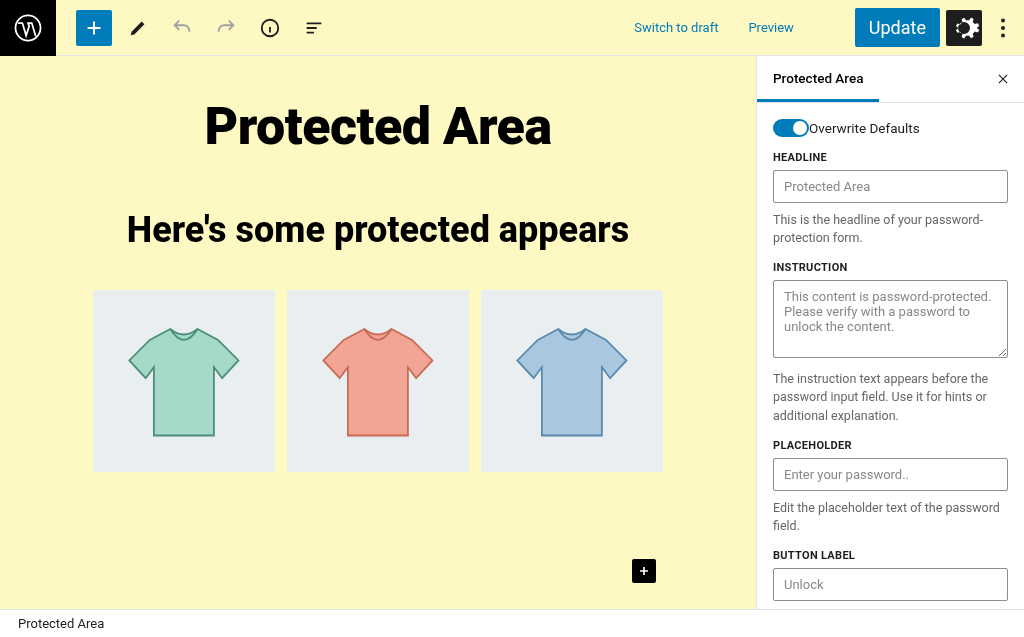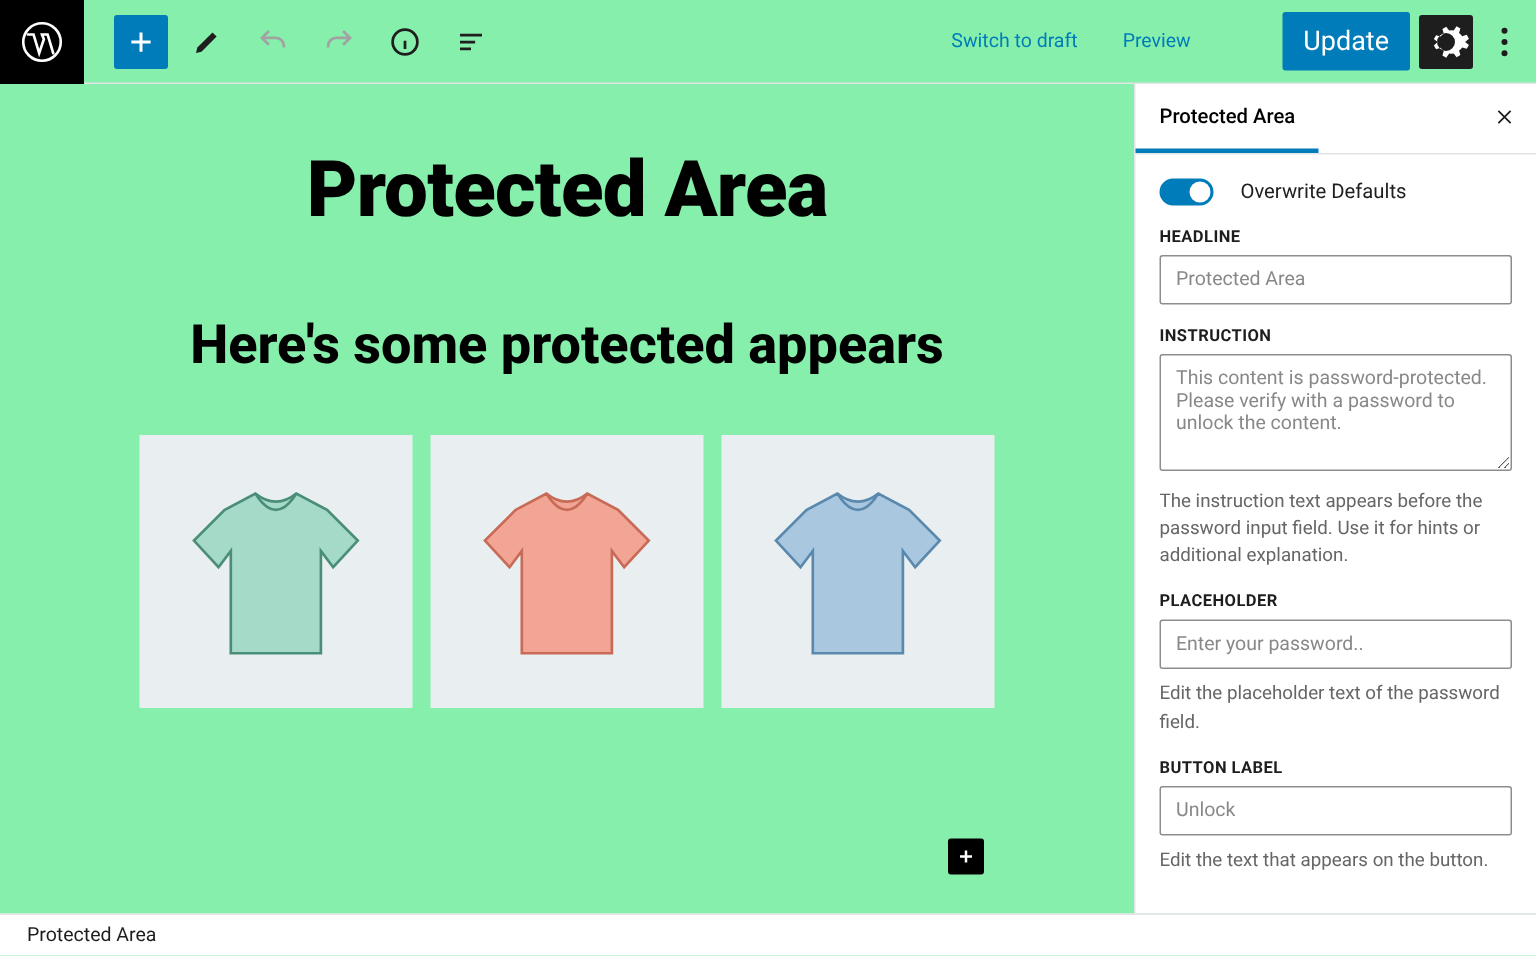--- a/index.html
+++ b/index.html
@@ -1,17 +1,17 @@
 <!DOCTYPE html>
 <html><head>
 <meta charset="utf-8">
 <style>
   * { box-sizing: border-box; margin: 0; padding: 0; }
   html, body { height: 100%; font-family: -apple-system, BlinkMacSystemFont, "Segoe UI", Roboto, sans-serif; overflow: hidden; }
-  .viewport { width: 1024px; height: 637px; position: relative; display: flex; flex-direction: column; background:#86efac; }
+  .viewport { width: 1024px; height: 637px; position: relative; display: flex; flex-direction: column; background:#fef9c3; }
 
   
   .topbar { height: 56px; display: flex; align-items: center; justify-content: space-between; border-bottom: 1px solid #e2e4e7; }
   .tb-left { display: flex; align-items: center; height: 100%; }
   .wp-logo { width: 56px; height: 56px; background:#000; display:flex; align-items:center; justify-content:center; color:#fff; }
   .wp-logo svg { width: 30px; height:30px; }
   .tb-btn { width: 36px; height: 36px; margin-left: 8px; display:flex; align-items:center; justify-content:center; border-radius:2px; cursor:pointer; color:#1e1e1e; }
   .tb-btn.add { background:#007cba; color:#fff; margin-left:20px; }
   .tb-btn svg { width:22px; height:22px; }
   .tb-btn.disabled { color:#a2a2a2; cursor:default; }
@@ -37,21 +37,21 @@
 
   
   .sidebar { width:268px; border-left:1px solid #e2e4e7; display:flex; flex-direction:column; background:#fff; }
   .sidebar-tabs { display:flex; align-items:center; border-bottom:1px solid #e2e4e7; position:relative; height:47px; }
   .sidebar-tab { padding: 0 16px; height:100%; display:flex; align-items:center; font-size:13.5px; color:#1e1e1e; cursor:pointer; }
   .sidebar-tab.active { border-bottom:3px solid #007cba; color:#000; font-weight:500; }
   .sidebar-close { margin-left:auto; padding: 0 14px; cursor:pointer; font-size:18px; color:#1e1e1e; }
   .sidebar-body { flex:1; overflow:auto; padding: 16px 16px 8px 16px; }
   .sb-scroll { overflow-y:auto; }
 
-  .toggle-row { display:flex; align-items:center; gap:18px; margin-bottom:14px; }
+  .toggle-row { display:flex; align-items:center; gap:0; margin-bottom:14px; }
   .toggle { width:36px; height:18px; background:#007cba; border-radius:9px; position:relative; cursor:pointer; }
   .toggle-knob { width:14px; height:14px; background:#fff; border-radius:50%; position:absolute; top:2px; right:2px; }
   .toggle-label { font-size:13.5px; color:#1e1e1e; }
 
   .field-group { margin-bottom:14px; }
   .field-label { font-size:11px; font-weight:700; letter-spacing:0.3px; color:#1e1e1e; margin-bottom:6px; text-transform:uppercase; }
   .field-input { width:100%; padding:8px 10px; border:1px solid #8d8d8d; border-radius:2px; font-size:13px; color:#555; background:#fff; font-family:inherit; }
   .field-input::placeholder { color:#888; }
   textarea.field-input { height:78px; resize:vertical; }
   .field-help { font-size:12.5px; color:#666; margin-top:8px; line-height:1.45; }
@@ -169,20 +169,21 @@
         <div class="toggle-row">
           <div class="toggle">
             <div class="toggle-knob"></div>
           </div>
           <div class="toggle-label">Overwrite Defaults</div>
         </div>
 
         <div class="field-group">
           <div class="field-label">HEADLINE</div>
           <input class="field-input" placeholder="Protected Area" style="">
+          <div class="field-help">This is the headline of your password-protection form.</div>
         </div>
 
         <div class="field-group">
           <div class="field-label">INSTRUCTION</div>
           <textarea class="field-input" placeholder="This content is password-protected. Please verify with a password to unlock the content." style=""></textarea>
           <div class="field-help">The instruction text appears before the password input field. Use it for hints or additional explanation.</div>
         </div>
 
         <div class="field-group">
           <div class="field-label">PLACEHOLDER</div>

